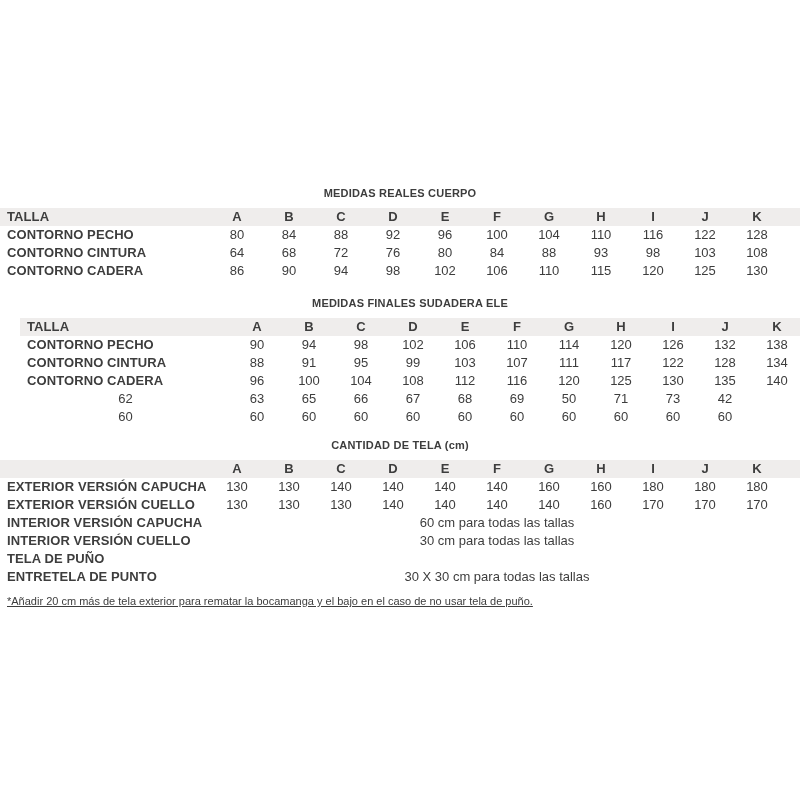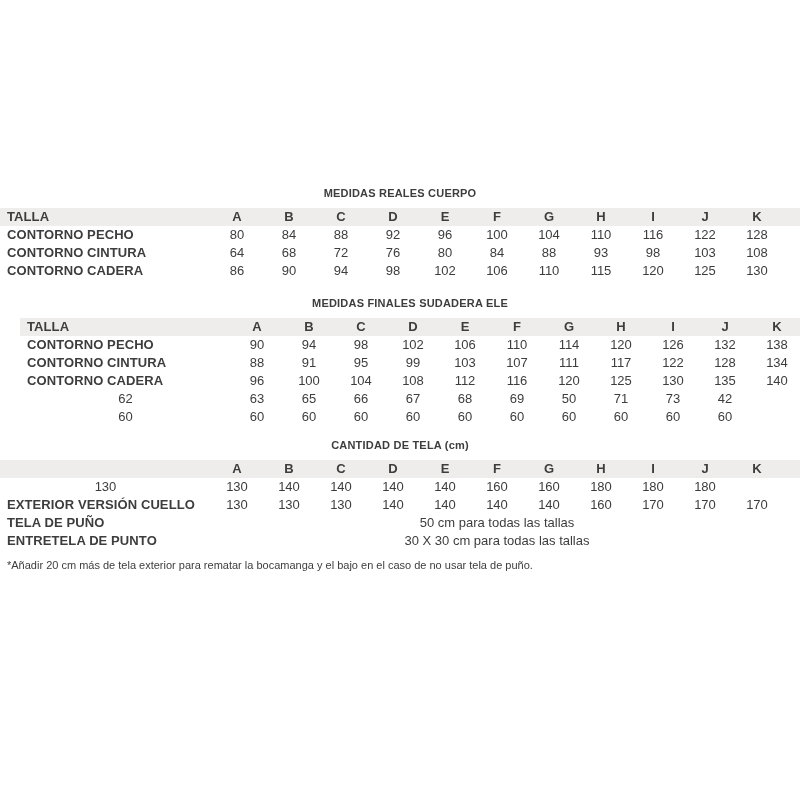--- a/index.html
+++ b/index.html
@@ -47,21 +47,21 @@
     text-align: left;
     padding-left: 7px;
     font-weight: bold;
     letter-spacing: 0.1px;
   }
   .num-cell { font-weight: normal; }
   .span-cell {
     grid-column: 2 / span 11;
     font-weight: normal;
   }
-  .footnotes { margin-top: 9px; padding-left: 7px; }
+  .footnotes { margin-top: 9px; padding-left: 7px; text-decoration: underline; }
   .footnote {
     font-size: 11px;
     line-height: 13px;
     margin-top: 7px;
     white-space: nowrap;
   }
 </style>
 </head>
 <body>
 
@@ -228,20 +228,21 @@
           <div class="cell head-cell">D</div>
           <div class="cell head-cell">E</div>
           <div class="cell head-cell">F</div>
           <div class="cell head-cell">G</div>
           <div class="cell head-cell">H</div>
           <div class="cell head-cell">I</div>
           <div class="cell head-cell">J</div>
           <div class="cell head-cell">K</div>
         </div>
         <div class="row">
+          <div class="cell label-cell">EXTERIOR VERSIÓN CAPUCHA</div>
           <div class="cell num-cell">130</div>
           <div class="cell num-cell">130</div>
           <div class="cell num-cell">140</div>
           <div class="cell num-cell">140</div>
           <div class="cell num-cell">140</div>
           <div class="cell num-cell">140</div>
           <div class="cell num-cell">160</div>
           <div class="cell num-cell">160</div>
           <div class="cell num-cell">180</div>
           <div class="cell num-cell">180</div>
@@ -255,22 +256,29 @@
           <div class="cell num-cell">140</div>
           <div class="cell num-cell">140</div>
           <div class="cell num-cell">140</div>
           <div class="cell num-cell">140</div>
           <div class="cell num-cell">160</div>
           <div class="cell num-cell">170</div>
           <div class="cell num-cell">170</div>
           <div class="cell num-cell">170</div>
         </div>
         <div class="row">
+          <div class="cell label-cell">INTERIOR VERSIÓN CAPUCHA</div>
+          <div class="cell span-cell">60 cm para todas las tallas</div>
+        </div>
+        <div class="row">
+          <div class="cell label-cell">INTERIOR VERSIÓN CUELLO</div>
+          <div class="cell span-cell">30 cm para todas las tallas</div>
+        </div>
+        <div class="row">
           <div class="cell label-cell">TELA DE PUÑO</div>
-          <div class="cell span-cell">50 cm para todas las tallas</div>
         </div>
         <div class="row">
           <div class="cell label-cell">ENTRETELA DE PUNTO</div>
           <div class="cell span-cell">30 X 30 cm para todas las tallas</div>
         </div>
       </div>
   </section>
 
   <div class="footnotes">
     <div class="footnote">*Añadir 20 cm más de tela exterior para rematar la bocamanga y el bajo en el caso de no usar tela de puño.</div>

